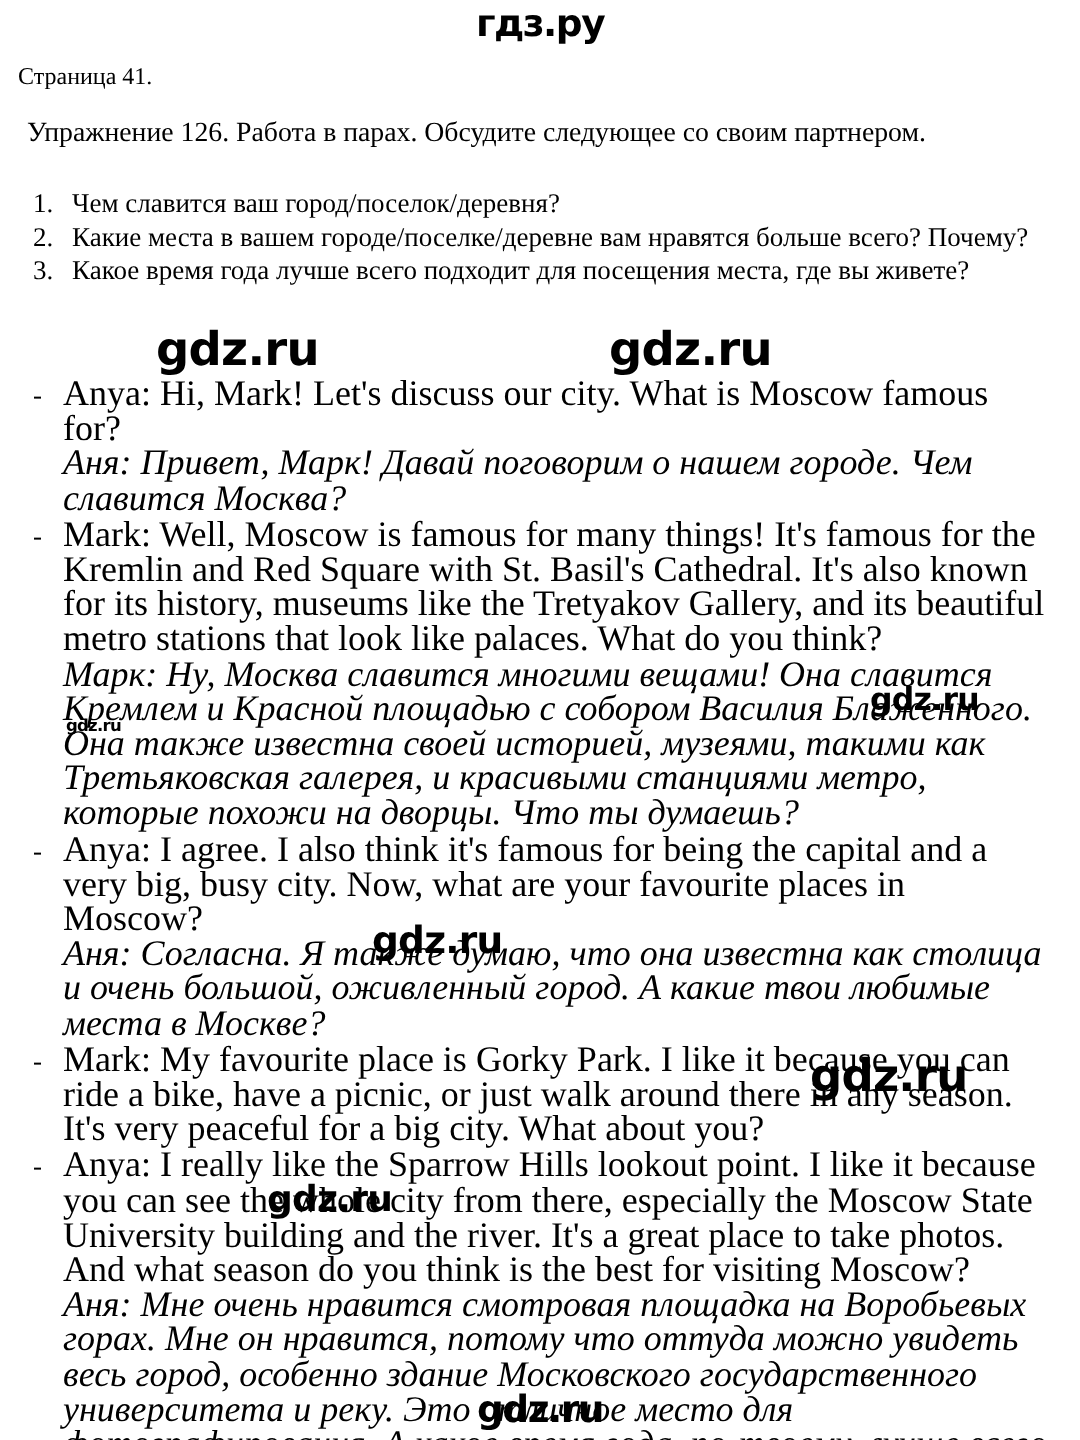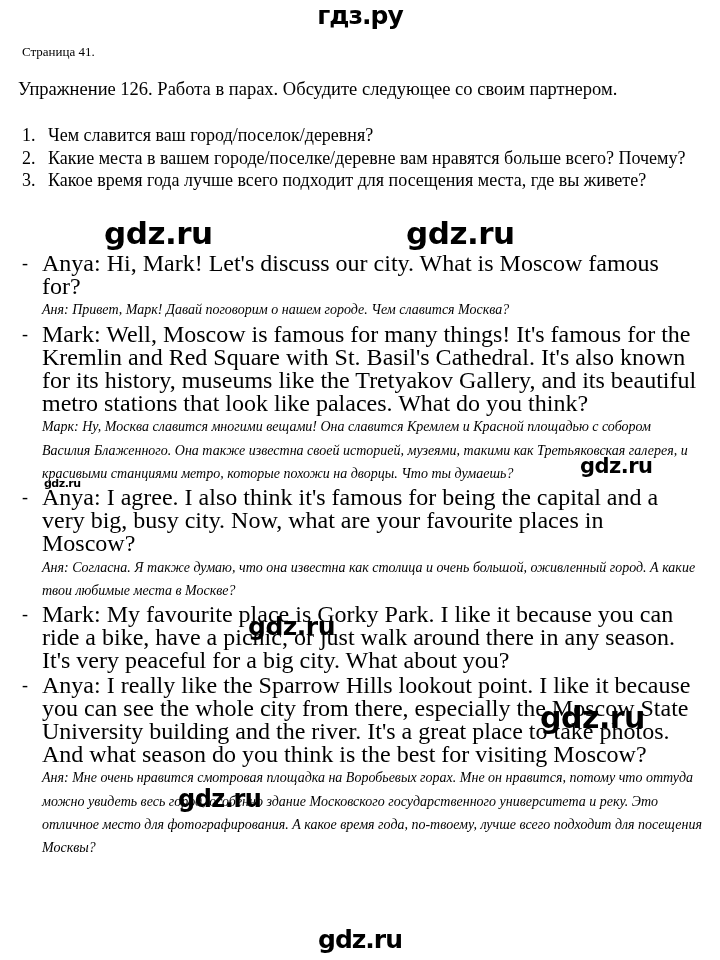--- a/index.html
+++ b/index.html
@@ -53,23 +53,23 @@
   
   .page {
     position: absolute;
     left: 0; top: 0;
     width: 720px;
     z-index: 2;
   }
 
   .page-label {
     position: absolute;
-    left: 22px;
+    left: 12px;
     top: 40px;
-    font-size: 13px;
+    font-size: 16px;
     line-height: 23px;
   }
 
   .task-title {
     position: absolute;
     left: 18px;
     top: 78px;
     right: 20px;
     font-size: 18.5px;
     font-weight: 400;
@@ -120,21 +120,21 @@
   }
   .turn-body {
     flex: 1 1 auto;
   }
   .en {
     font-size: 24px;
     line-height: 23.2px;
     font-family: "Liberation Serif", "DejaVu Serif", serif;
   }
   .ru {
-    font-size: 14px;
+    font-size: 24px;
     line-height: 23.2px;
     font-style: italic;
     font-family: "Liberation Serif", "DejaVu Serif", serif;
   }
 </style>
 </head>
 <body>
 
 <div class="wm wm-top">гдз.ру</div>
 <div class="wm wm-a">gdz.ru</div>

